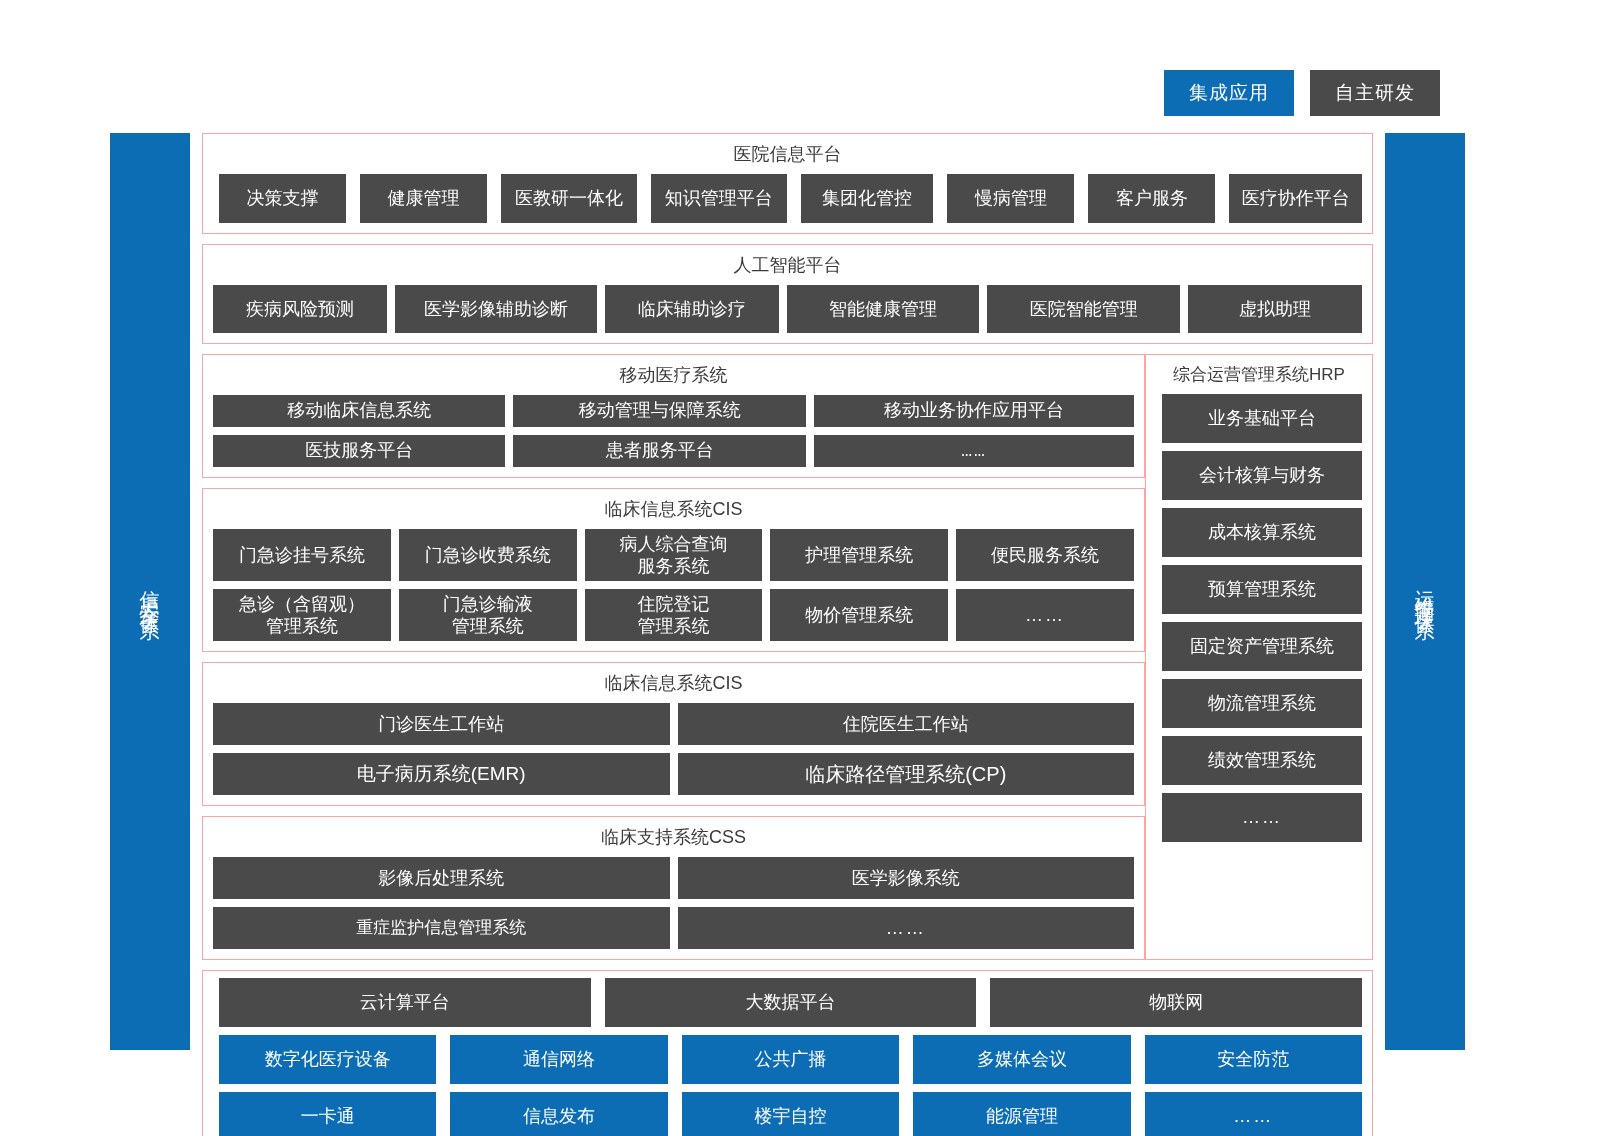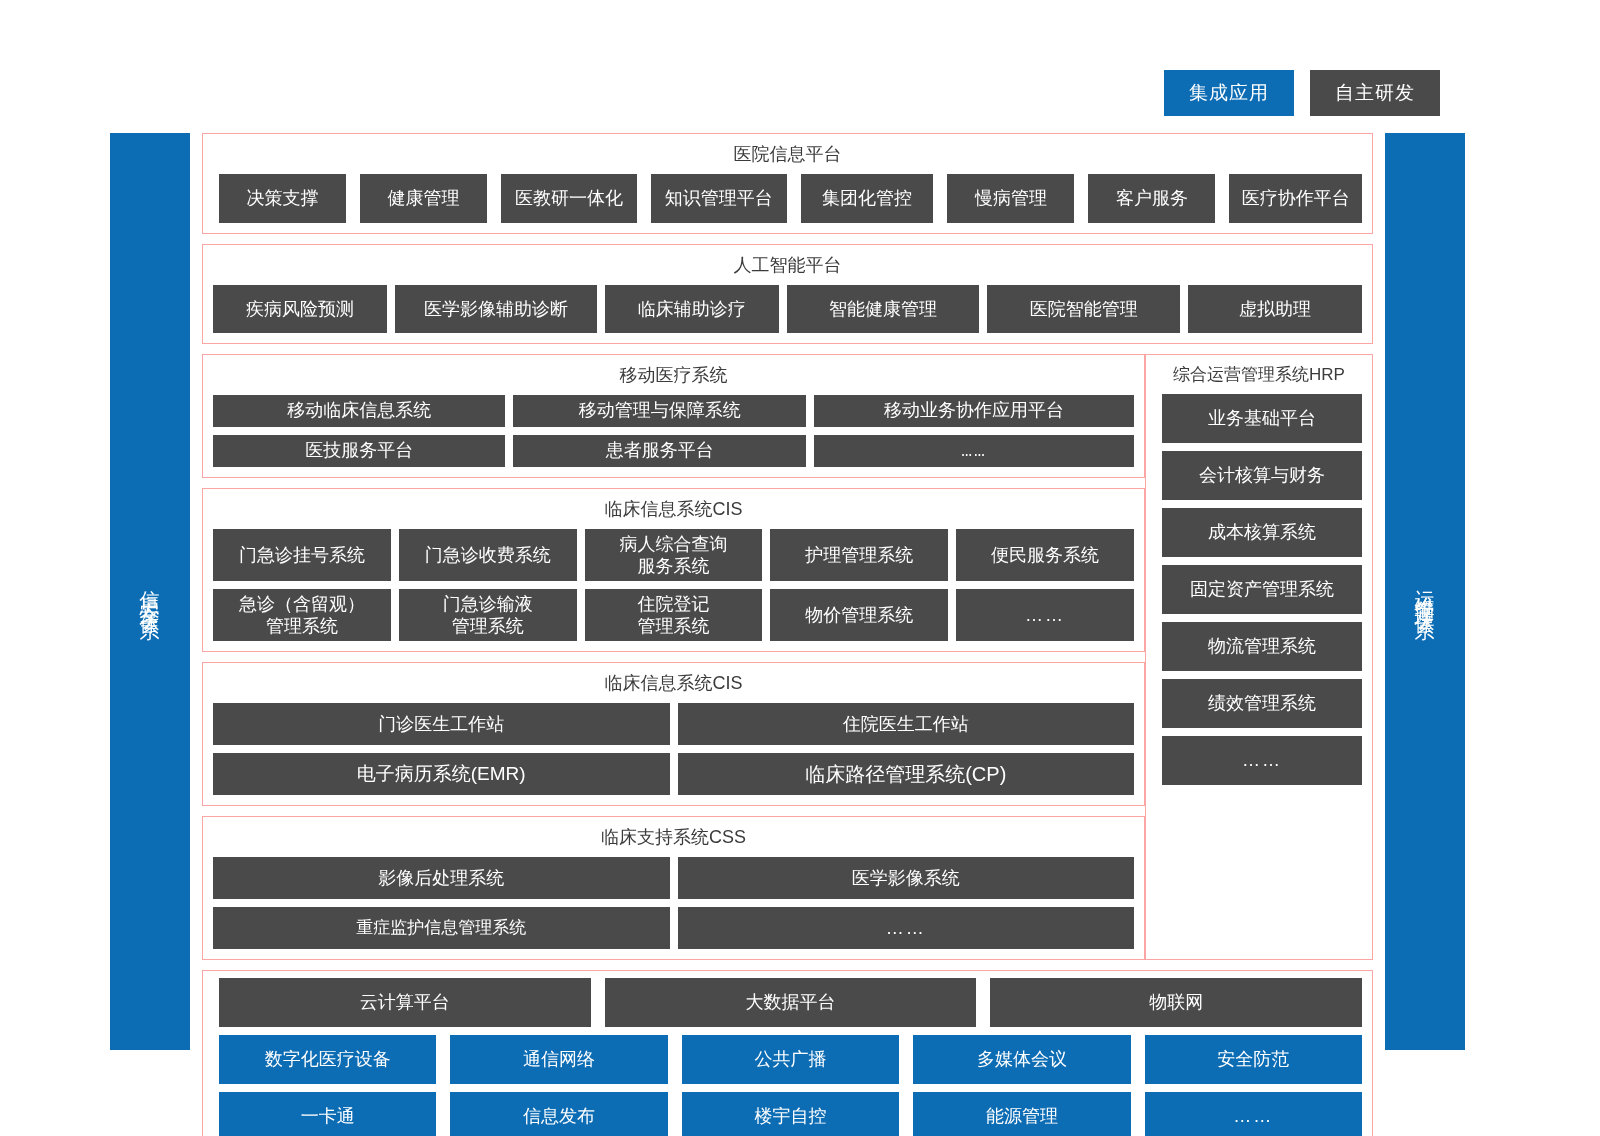--- a/index.html
+++ b/index.html
@@ -200,20 +200,21 @@
             </div>
 
           </div>
         </div>
 
         <div class="panel hrp">
           <div class="panel-title" style="font-size:17px">综合运营管理系统HRP</div>
           <div class="box h44">业务基础平台</div>
           <div class="box h44">会计核算与财务</div>
           <div class="box h44">成本核算系统</div>
+          <div class="box h44">预算管理系统</div>
           <div class="box h44">固定资产管理系统</div>
           <div class="box h44">物流管理系统</div>
           <div class="box h44">绩效管理系统</div>
           <div class="box h44 dots">……</div>
         </div>
 
       </div>
 
       <div class="panel">
         <div class="row">

